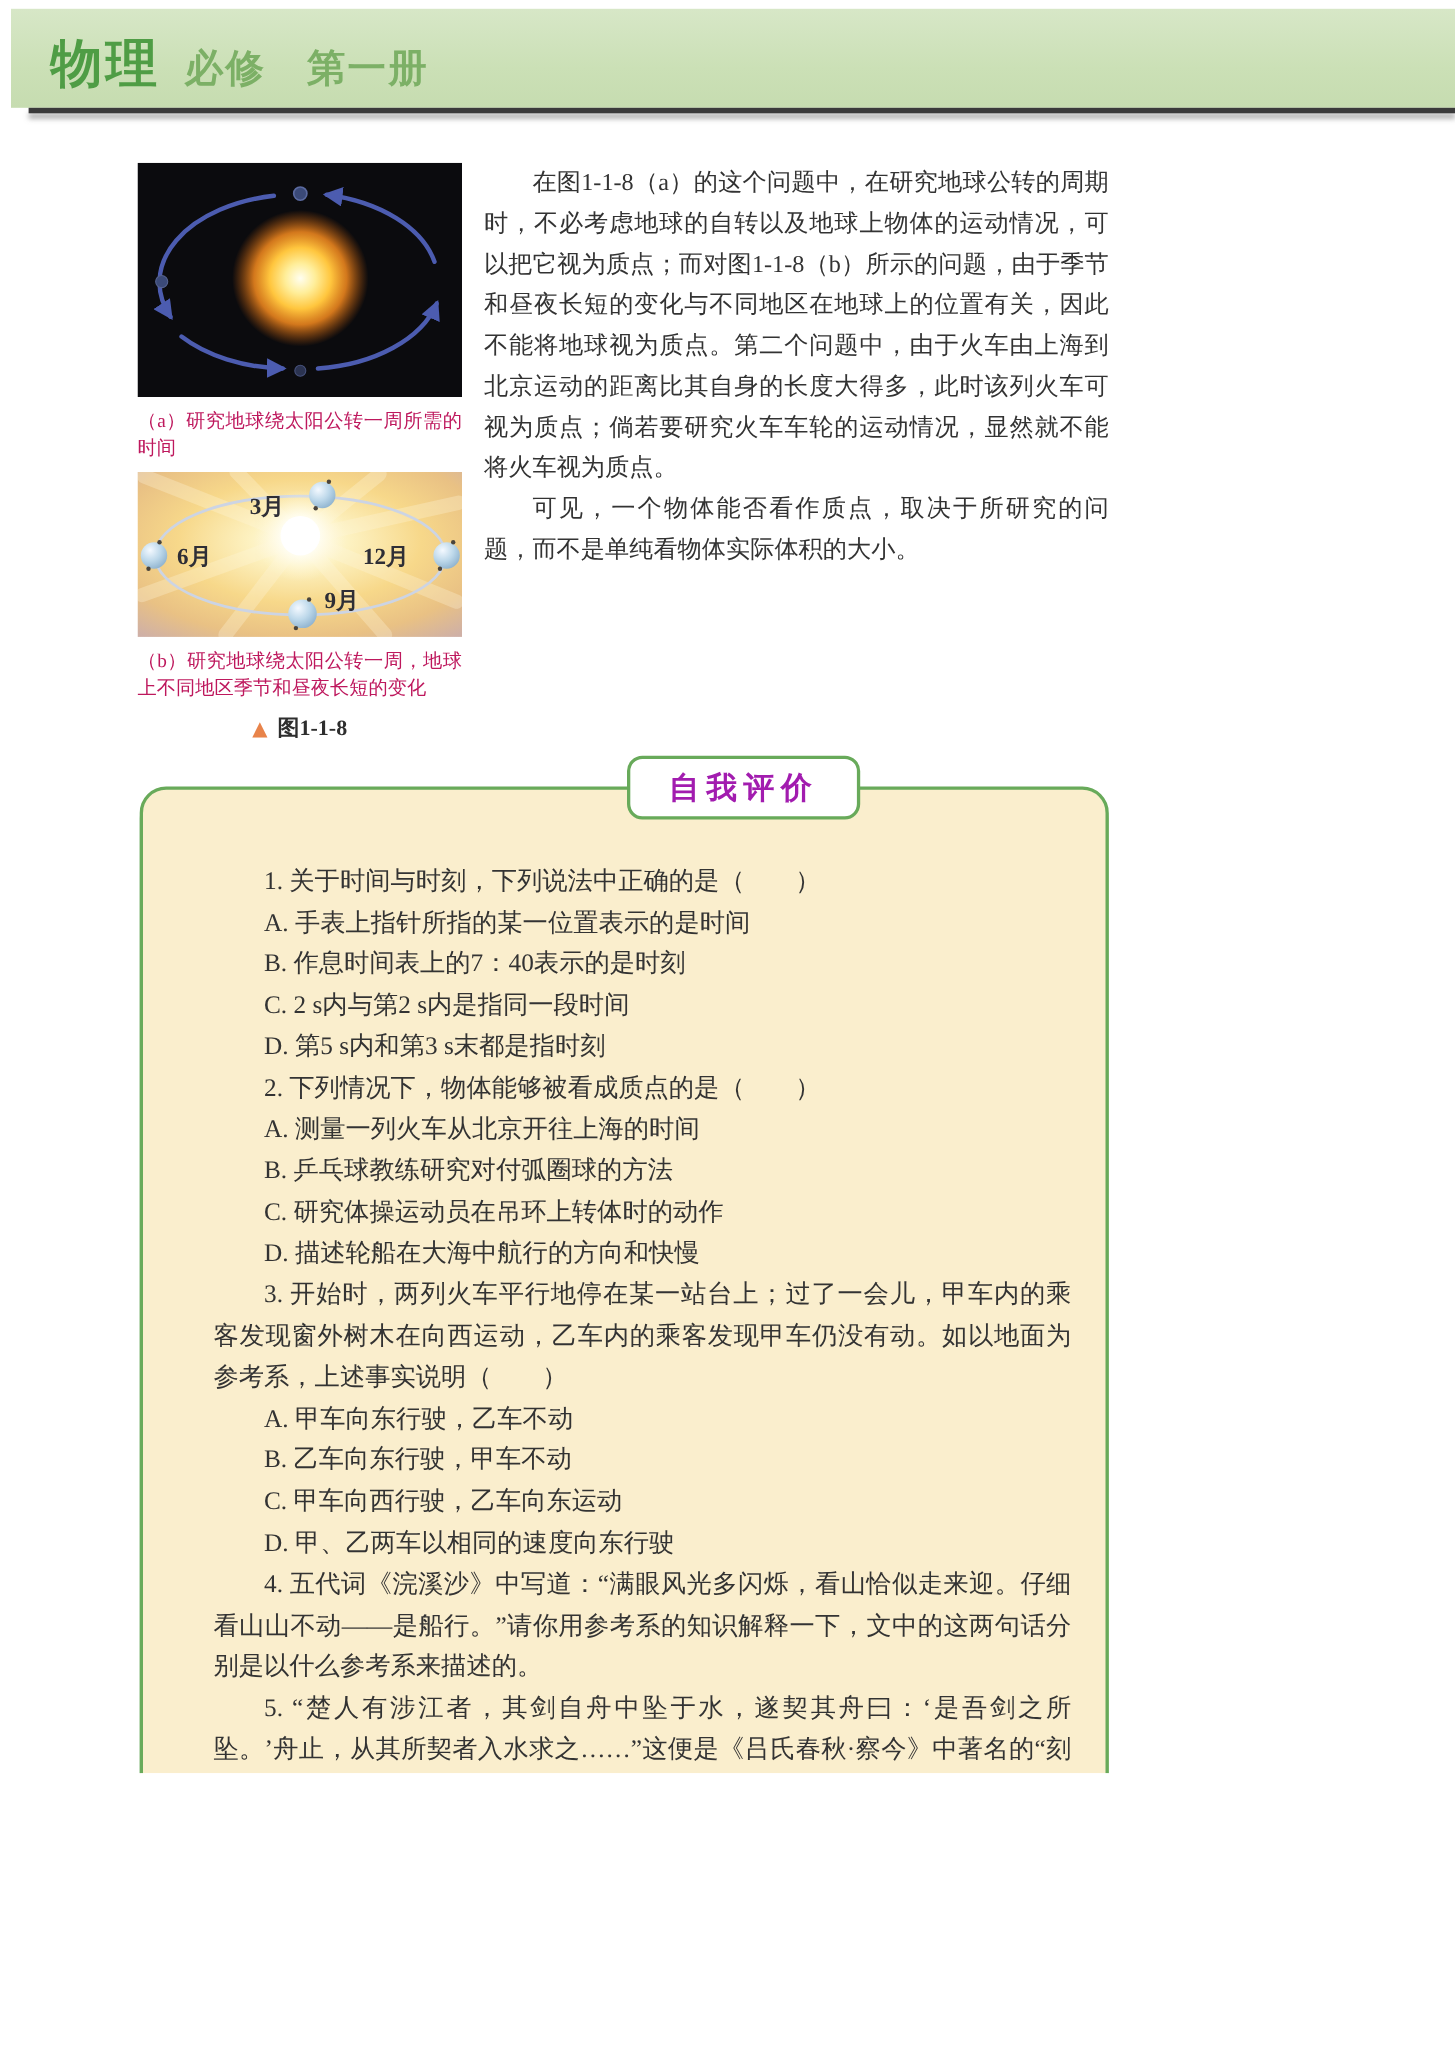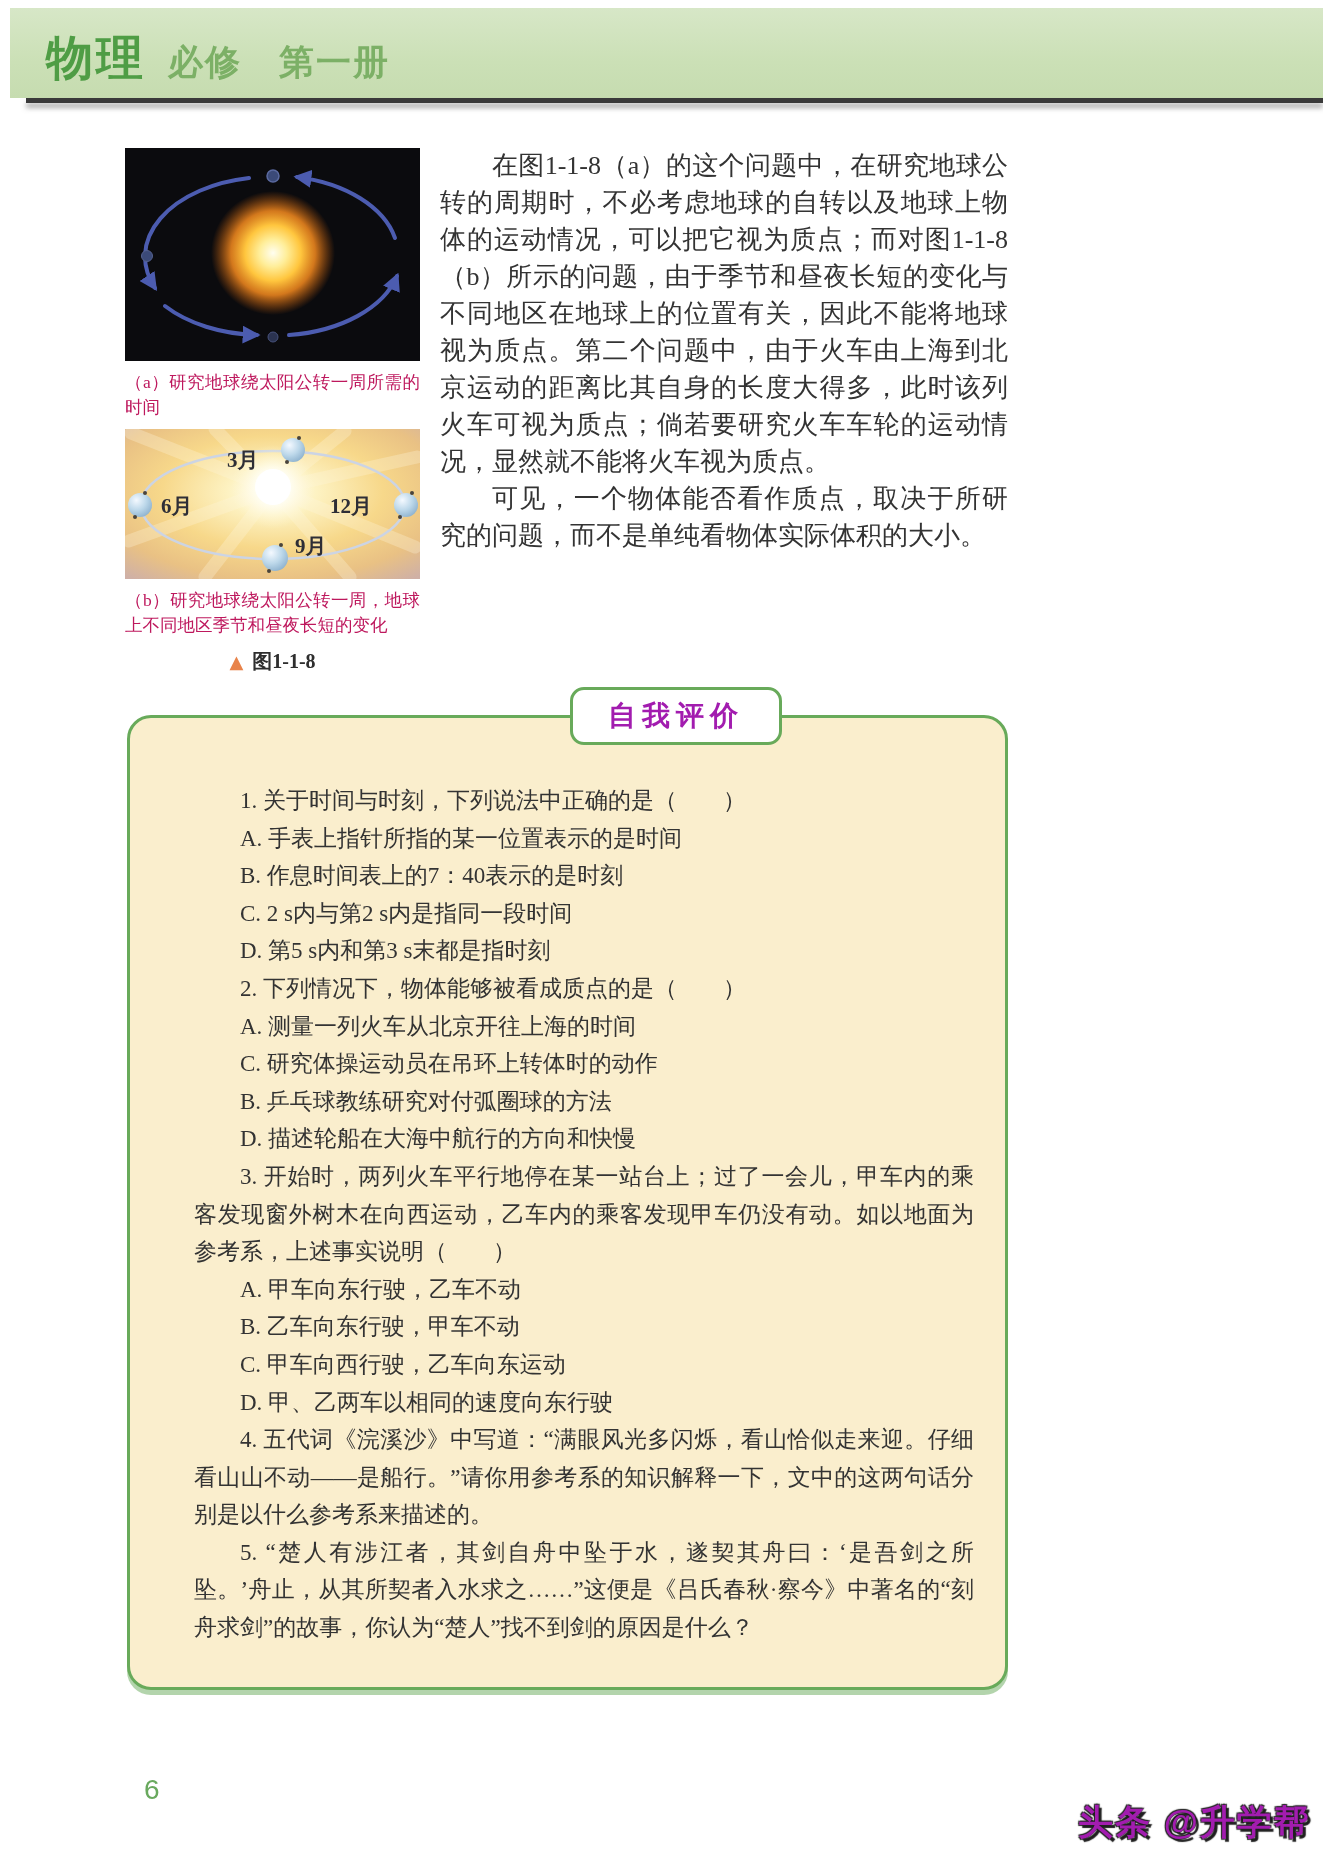--- a/index.html
+++ b/index.html
@@ -1,16 +1,16 @@
 <!DOCTYPE html>
 <html><head>
 <meta charset="utf-8">
 <style>
   html,body{margin:0;padding:0;background:#ffffff;}
-  .page{position:relative;width:1323px;height:1871px;background:#ffffff;overflow:hidden;
+  .page{position:relative;width:1323px;height:1612px;background:#ffffff;overflow:hidden;
         font-family:"Liberation Serif","DejaVu Serif",serif;color:#363636;}
 
   
   .band{position:absolute;left:10px;top:8px;right:0;height:90px;
         background:linear-gradient(180deg,#d7e7c7 0%,#cbe0b6 60%,#c6dcb0 100%);}
   .band-title{position:absolute;left:36px;bottom:8px;
         font-family:"Liberation Sans","DejaVu Sans",sans-serif;
         font-weight:900;font-size:47px;color:#4f9d45;letter-spacing:3px;}
   .band-sub{position:absolute;left:158px;bottom:12px;
         font-size:35px;color:#7cb066;letter-spacing:2px;font-weight:600;}
@@ -21,21 +21,21 @@
   .figcol{position:absolute;left:125px;top:148px;width:295px;}
   .figcol svg{display:block;}
   .figcap{margin-top:9px;font-size:17.5px;line-height:25px;color:#be185d;text-align:justify;}
   .figlabel{margin-top:10px;text-align:center;font-size:20px;color:#2e2e2e;}
   .figlabel .tri{color:#e8834a;font-size:18px;margin-right:9px;
         font-family:"DejaVu Sans",sans-serif;}
   .figlabel .num{font-weight:bold;}
 
   
   .bodytext{position:absolute;left:440px;top:147px;width:568px;
-        font-size:26px;line-height:37px;color:#333333;text-align:justify;font-family:Liberation Serif, serif;}
+        font-size:22px;line-height:37px;color:#333333;text-align:justify;font-family:Liberation Serif, serif;}
   .bodytext p{margin:0;text-indent:2em;}
 
   
   .setab{position:absolute;left:570px;top:687px;width:212px;height:58px;background:#ffffff;
         border:3px solid #68aa5a;border-radius:14px;box-sizing:border-box;z-index:2;
         display:flex;align-items:center;justify-content:center;
         font-family:"Liberation Sans","DejaVu Sans",sans-serif;
         font-weight:bold;font-size:28px;color:#a21caf;letter-spacing:6px;}
   .sebox{position:absolute;left:127px;top:715px;width:881px;height:975px;box-sizing:border-box;
         background:#faeecd;border:3px solid #68aa5a;border-radius:24px;
@@ -164,22 +164,22 @@
     <span>自我评价</span>
   </div>
   <section class="sebox">
     <p>1. 关于时间与时刻，下列说法中正确的是（　　）</p>
     <p>A. 手表上指针所指的某一位置表示的是时间</p>
     <p>B. 作息时间表上的7：40表示的是时刻</p>
     <p>C. 2 s内与第2 s内是指同一段时间</p>
     <p>D. 第5 s内和第3 s末都是指时刻</p>
     <p>2. 下列情况下，物体能够被看成质点的是（　　）</p>
     <p>A. 测量一列火车从北京开往上海的时间</p>
+    <p>B. 乒乓球教练研究对付弧圈球的方法</p>
     <p>C. 研究体操运动员在吊环上转体时的动作</p>
-    <p>B. 乒乓球教练研究对付弧圈球的方法</p>
     <p>D. 描述轮船在大海中航行的方向和快慢</p>
     <p>3. 开始时，两列火车平行地停在某一站台上；过了一会儿，甲车内的乘客发现窗外树木在向西运动，乙车内的乘客发现甲车仍没有动。如以地面为参考系，上述事实说明（　　）</p>
     <p>A. 甲车向东行驶，乙车不动</p>
     <p>B. 乙车向东行驶，甲车不动</p>
     <p>C. 甲车向西行驶，乙车向东运动</p>
     <p>D. 甲、乙两车以相同的速度向东行驶</p>
     <p>4. 五代词《浣溪沙》中写道：“满眼风光多闪烁，看山恰似走来迎。仔细看山山不动——是船行。”请你用参考系的知识解释一下，文中的这两句话分别是以什么参考系来描述的。</p>
     <p>5. “楚人有涉江者，其剑自舟中坠于水，遂契其舟曰：‘是吾剑之所坠。’舟止，从其所契者入水求之……”这便是《吕氏春秋·察今》中著名的“刻舟求剑”的故事，你认为“楚人”找不到剑的原因是什么？</p>
   </section>
 

